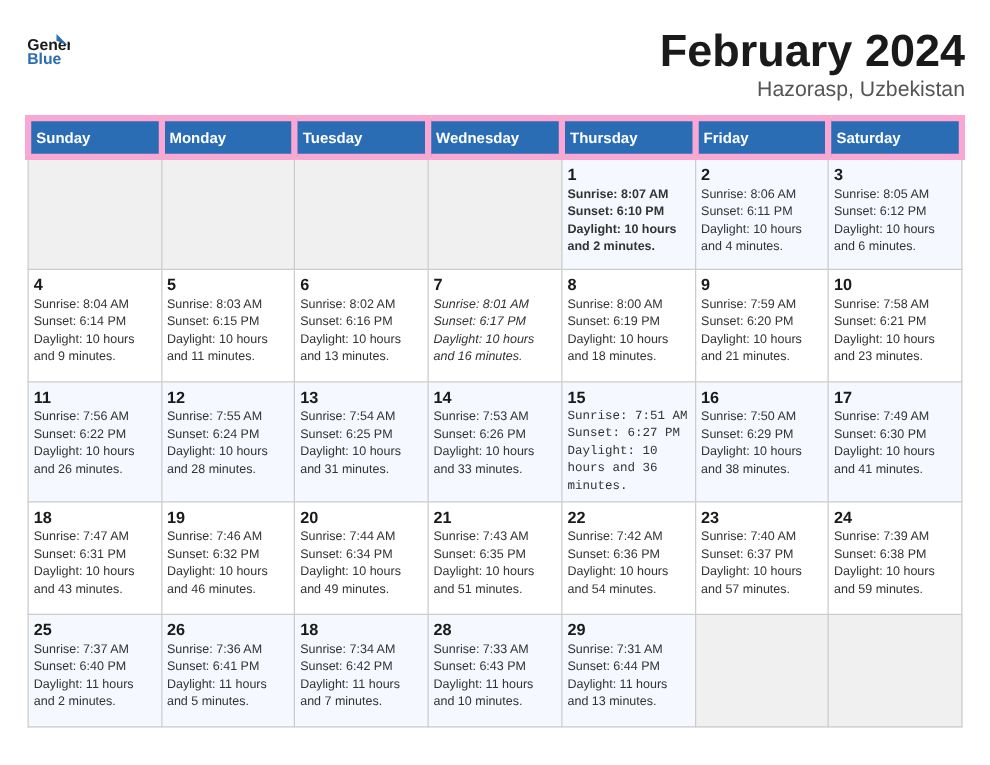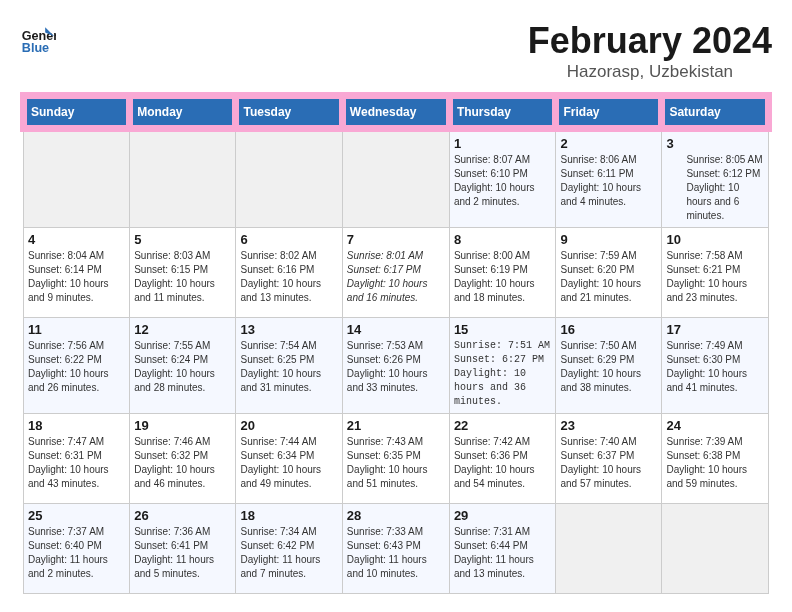--- a/index.html
+++ b/index.html
@@ -18,21 +18,21 @@
     }
     .logo {
       display: flex;
       align-items: center;
       gap: 4px;
     }
     .logo-icon {
       width: 36px;
       height: 36px;
     }
-    .title-area { text-align: center; }
+    .title-area { text-align: right; }
     .month-title {
       font-size: 36px;
       font-weight: bold;
       color: #1a1a1a;
     }
     .location {
       font-size: 17px;
       color: #555;
     }
     table {
@@ -40,21 +40,21 @@
       border-collapse: collapse;
       font-size: 11px;
     }
     thead th {
       background: #2a6db5;
       color: #fff;
       padding: 6px 4px;
       text-align: left;
       font-size: 12px;
       font-weight: bold;
-      border: 7px solid #f9a8d4;
+      border: 5px solid #f9a8d4;
     }
     tbody td {
       border: 1px solid #ccc;
       vertical-align: top;
       padding: 4px;
       width: 108px;
       height: 90px;
       background: #fff;
     }
     .day-num {
@@ -104,33 +104,33 @@
       </tr>
   </thead>
   <tbody id="calendar-body">
       <tr>
         <td class="empty"></td>
         <td class="empty"></td>
         <td class="empty"></td>
         <td class="empty"></td>
         <td>
           <div class="day-num">1</div>
-          <div class="day-info" style="white-space: pre-line;">Sunrise: 8:07 AM
+          <div class="day-info" style="white-space: pre-line; font-weight: bold;">Sunrise: 8:07 AM
 Sunset: 6:10 PM
 Daylight: 10 hours and 2 minutes.</div>
         </td>
         <td>
           <div class="day-num">2</div>
           <div class="day-info" style="white-space: pre-line;">Sunrise: 8:06 AM
 Sunset: 6:11 PM
 Daylight: 10 hours and 4 minutes.</div>
         </td>
         <td>
           <div class="day-num">3</div>
-          <div class="day-info" style="white-space: pre-line; margin-left: 20px;">Sunrise: 8:05 AM
+          <div class="day-info" style="white-space: pre-line;">Sunrise: 8:05 AM
 Sunset: 6:12 PM
 Daylight: 10 hours and 6 minutes.</div>
         </td>
       </tr>
       <tr>
         <td>
           <div class="day-num">4</div>
           <div class="day-info" style="white-space: pre-line;">Sunrise: 8:04 AM
 Sunset: 6:14 PM
 Daylight: 10 hours and 9 minutes.</div>

